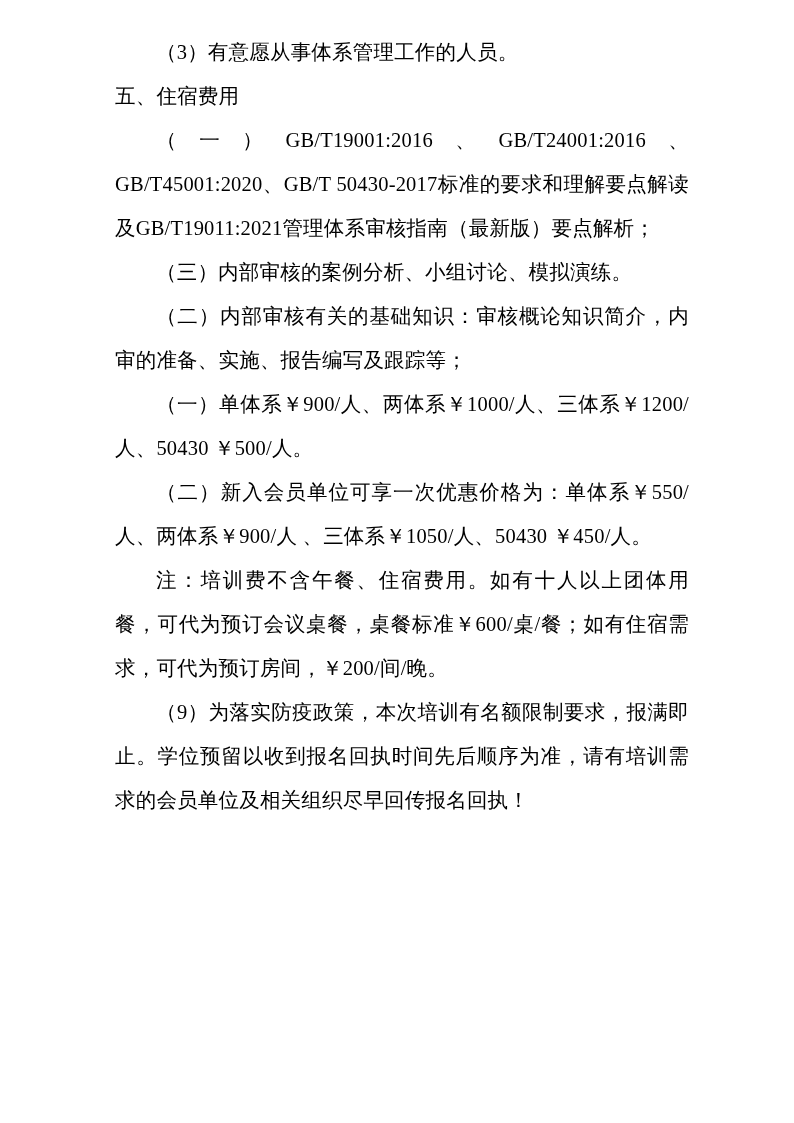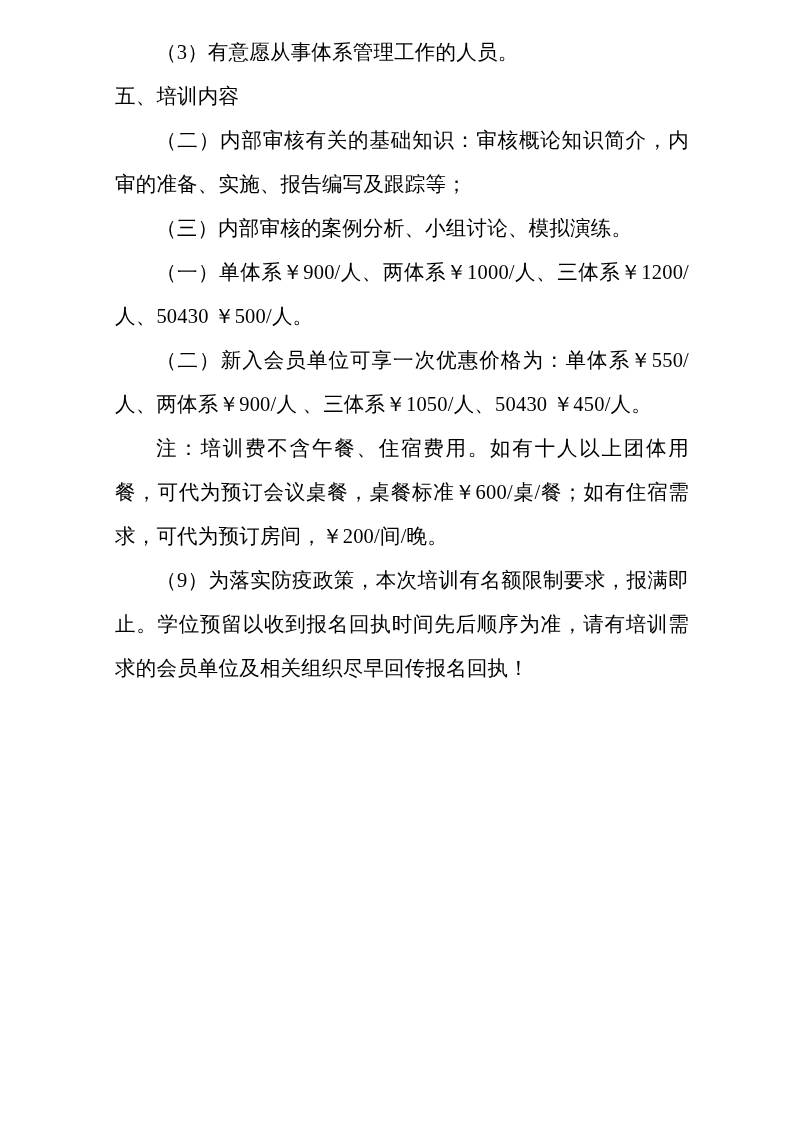--- a/index.html
+++ b/index.html
@@ -38,21 +38,22 @@
   .heading {
     text-indent: 0;
   }
 </style>
 </head>
 <body>
 
 <div class="page">
   <div class="doc-body">
     <p class="indent2">（3）有意愿从事体系管理工作的人员。</p>
-    <p class="heading">五、培训内容</p>
+    <p class="heading">五、住宿费用</p>
+    <p class="indent2">（一）GB/T19001:2016、GB/T24001:2016、GB/T45001:2020、GB/T 50430-2017标准的要求和理解要点解读及GB/T19011:2021管理体系审核指南（最新版）要点解析；</p>
+    <p class="indent2">（三）内部审核的案例分析、小组讨论、模拟演练。</p>
     <p class="indent2">（二）内部审核有关的基础知识：审核概论知识简介，内审的准备、实施、报告编写及跟踪等；</p>
-    <p class="indent2">（三）内部审核的案例分析、小组讨论、模拟演练。</p>
     <p class="indent2">（一）单体系￥900/人、两体系￥1000/人、三体系￥1200/人、50430 ￥500/人。</p>
     <p class="indent2">（二）新入会员单位可享一次优惠价格为：单体系￥550/人、两体系￥900/人 、三体系￥1050/人、50430 ￥450/人。</p>
     <p class="indent2">注：培训费不含午餐、住宿费用。如有十人以上团体用餐，可代为预订会议桌餐，桌餐标准￥600/桌/餐；如有住宿需求，可代为预订房间，￥200/间/晚。</p>
     <p class="indent2">（9）为落实防疫政策，本次培训有名额限制要求，报满即止。学位预留以收到报名回执时间先后顺序为准，请有培训需求的会员单位及相关组织尽早回传报名回执！</p>
   </div>
 </div>
 
 </body></html>

